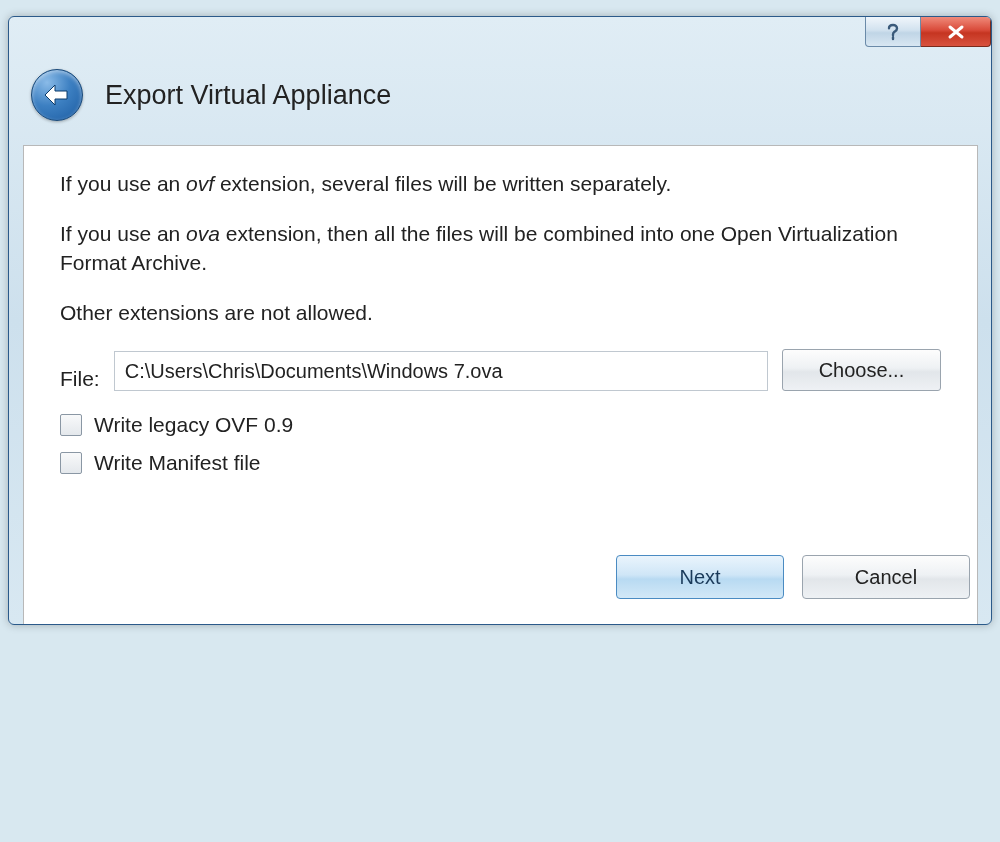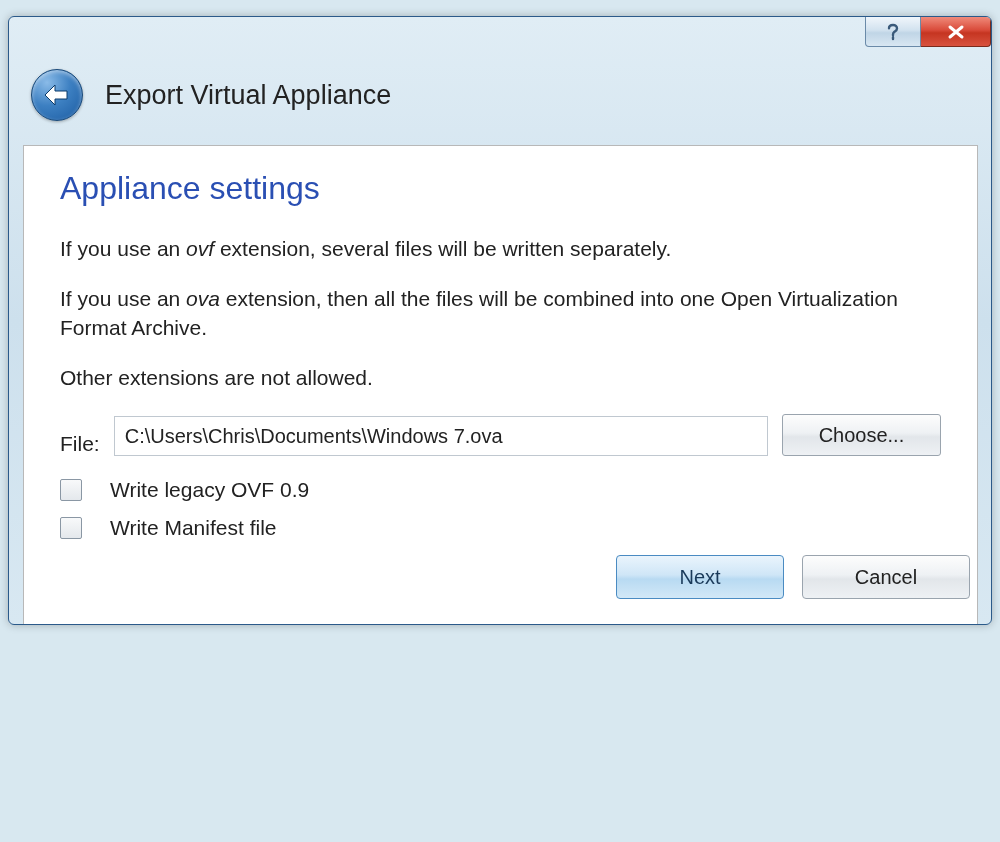--- a/index.html
+++ b/index.html
@@ -107,21 +107,21 @@
       width: 160px;
       height: 42px;
       background: linear-gradient(to bottom, #fdfdfd 0%, #eef1f4 45%, #e2e6ea 55%, #eef1f4 100%);
       border: 1px solid #9aa4ae;
       border-radius: 3px;
       font-size: 20px;
       color: #222;
       font-family: inherit;
       cursor: pointer;
     }
-    .check-row { display: flex; align-items: center; gap: 28px; margin-bottom: 14px; }
+    .check-row { display: flex; align-items: center; gap: 12px; margin-bottom: 14px; }
     .checkbox {
       width: 22px;
       height: 22px;
       border: 1px solid #8a97a4;
       background: linear-gradient(to bottom, #f8f9fa, #e4e8ec);
       border-radius: 2px;
     }
     .check-label { font-size: 21px; color: #222; }
     .footer-row {
       position: absolute;
@@ -184,21 +184,20 @@
   <div class="header-row">
     <div class="back-circle">
       <svg width="32" height="26" viewBox="0 0 32 26">
         <path d="M14 3 L4 13 L14 23 L14 17 L26 17 L26 9 L14 9 Z" fill="#fff" stroke="#0a3a6a" stroke-width="1"></path>
       </svg>
     </div>
     <div class="wizard-title">Export Virtual Appliance</div>
   </div>
 
   <div class="content-frame">
-    <div class="section-heading">Appliance settings</div>
 
     <div class="instruction">
       <span>If you use an </span><span class="em">ovf</span><span> extension, several files will be written separately.</span>
     </div>
     <div class="instruction">
       <span>If you use an </span><span class="em">ova</span><span> extension, then all the files will be combined into one Open Virtualization Format Archive.</span>
     </div>
     <div class="instruction">Other extensions are not allowed.</div>
 
     <div class="file-row">

